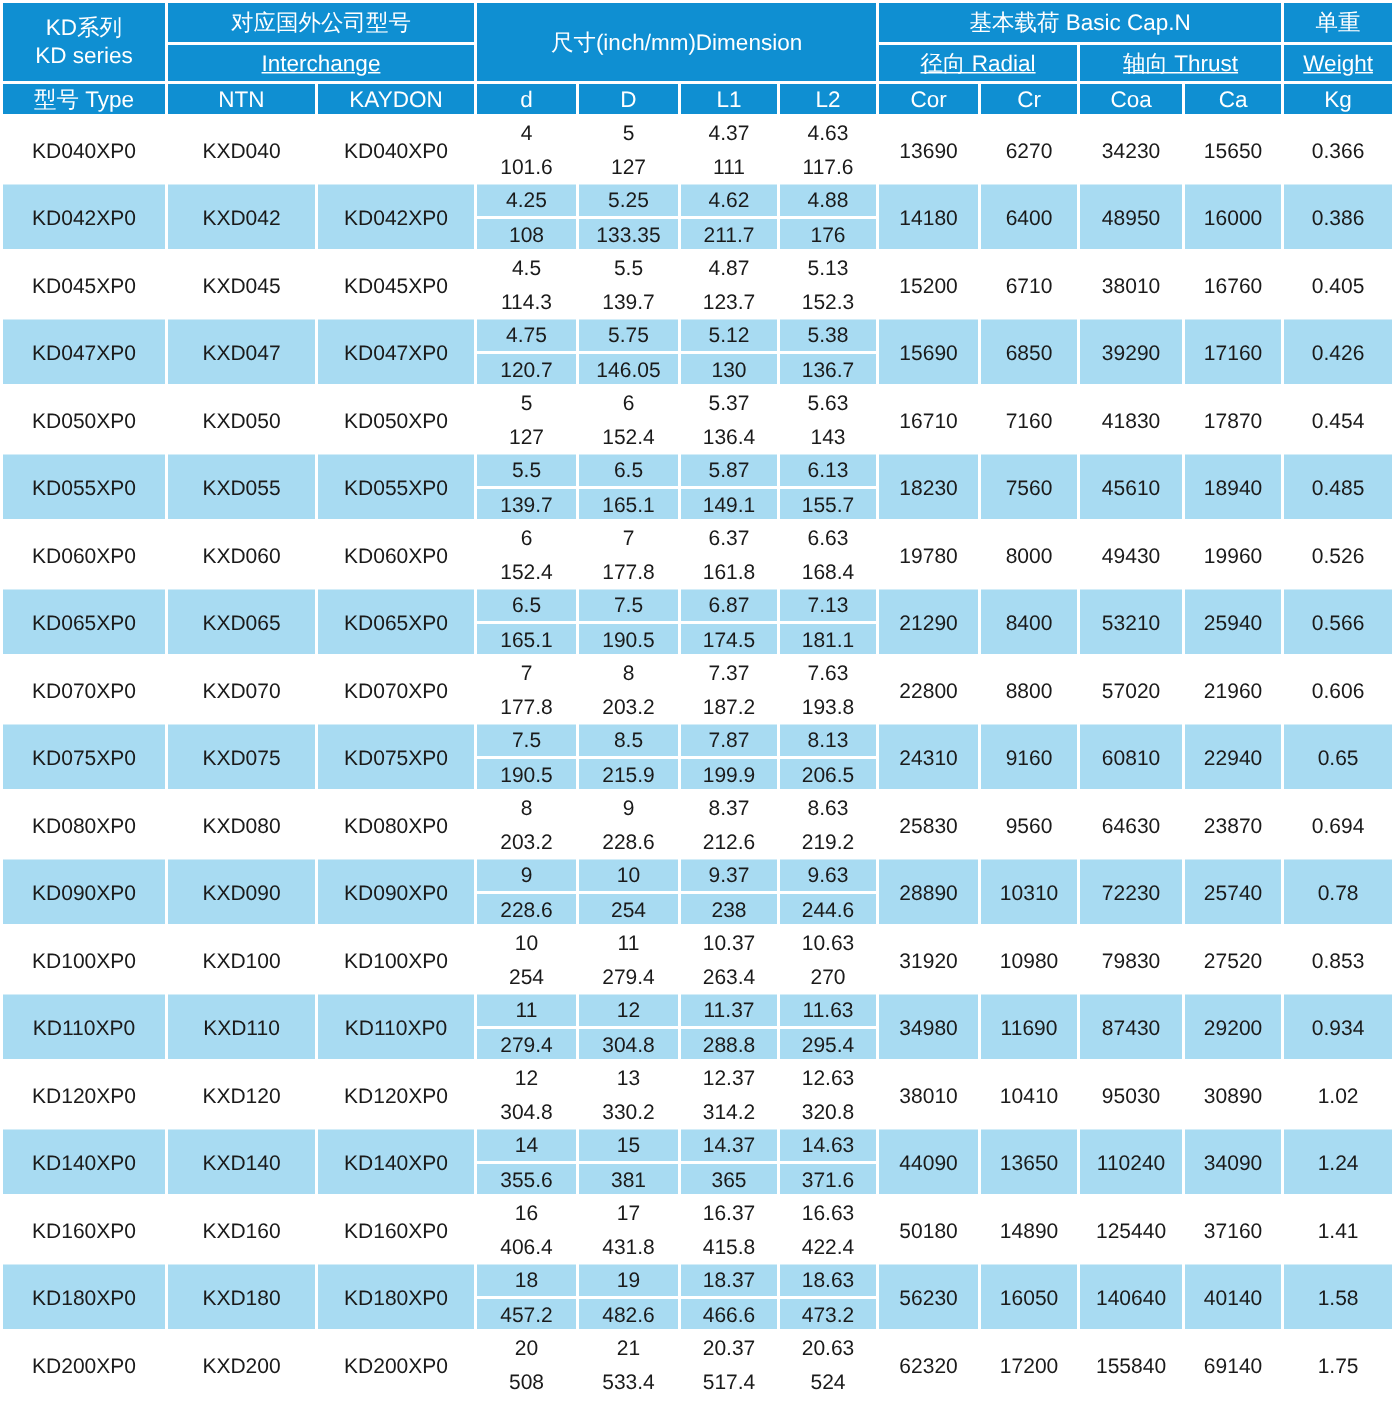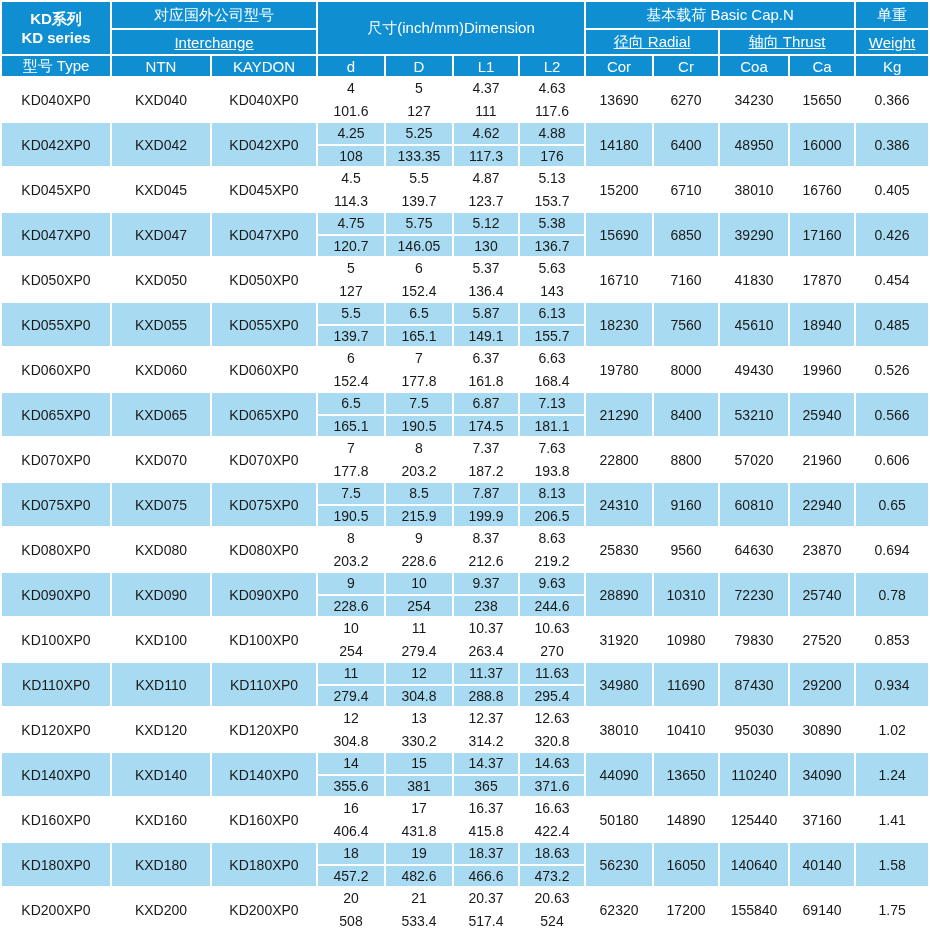--- a/index.html
+++ b/index.html
@@ -45,21 +45,21 @@
     padding:0;
     height:43px;
     overflow:hidden;
     white-space:nowrap;
   }
   tr.alt td{background:var(--alt-bg);}
   td.dim{padding:0;}
   .split{display:flex;flex-direction:column;height:43px;}
   .split .half{flex:1;display:flex;align-items:center;justify-content:center;}
   .split .half.mm{border-top:2px solid var(--grid);}
-  .two-line div{line-height:1.3;font-weight:bold;}
+  .two-line div{line-height:1.3;}
 </style>
 </head>
 <body>
 
 <table>
   <colgroup>
     <col style="width:108px">
       <col style="width:98px">
       <col style="width:104px">
     <col style="width:66px">
@@ -151,21 +151,21 @@
         </td>
         <td class="dim">
           <div class="split">
             <div class="half">5.25</div>
             <div class="half mm">133.35</div>
           </div>
         </td>
         <td class="dim">
           <div class="split">
             <div class="half">4.62</div>
-            <div class="half mm">117.3</div>
+            <div class="half mm">211.7</div>
           </div>
         </td>
         <td class="dim">
           <div class="split">
             <div class="half">4.88</div>
             <div class="half mm">176</div>
           </div>
         </td>
         <td>14180</td>
         <td>6400</td>
@@ -191,21 +191,21 @@
         </td>
         <td class="dim">
           <div class="split">
             <div class="half">4.87</div>
             <div class="half mm">123.7</div>
           </div>
         </td>
         <td class="dim">
           <div class="split">
             <div class="half">5.13</div>
-            <div class="half mm">153.7</div>
+            <div class="half mm">152.3</div>
           </div>
         </td>
         <td>15200</td>
         <td>6710</td>
         <td>38010</td>
         <td>16760</td>
         <td>0.405</td>
       </tr>
       <tr class="alt">
         <td>KD047XP0</td>

